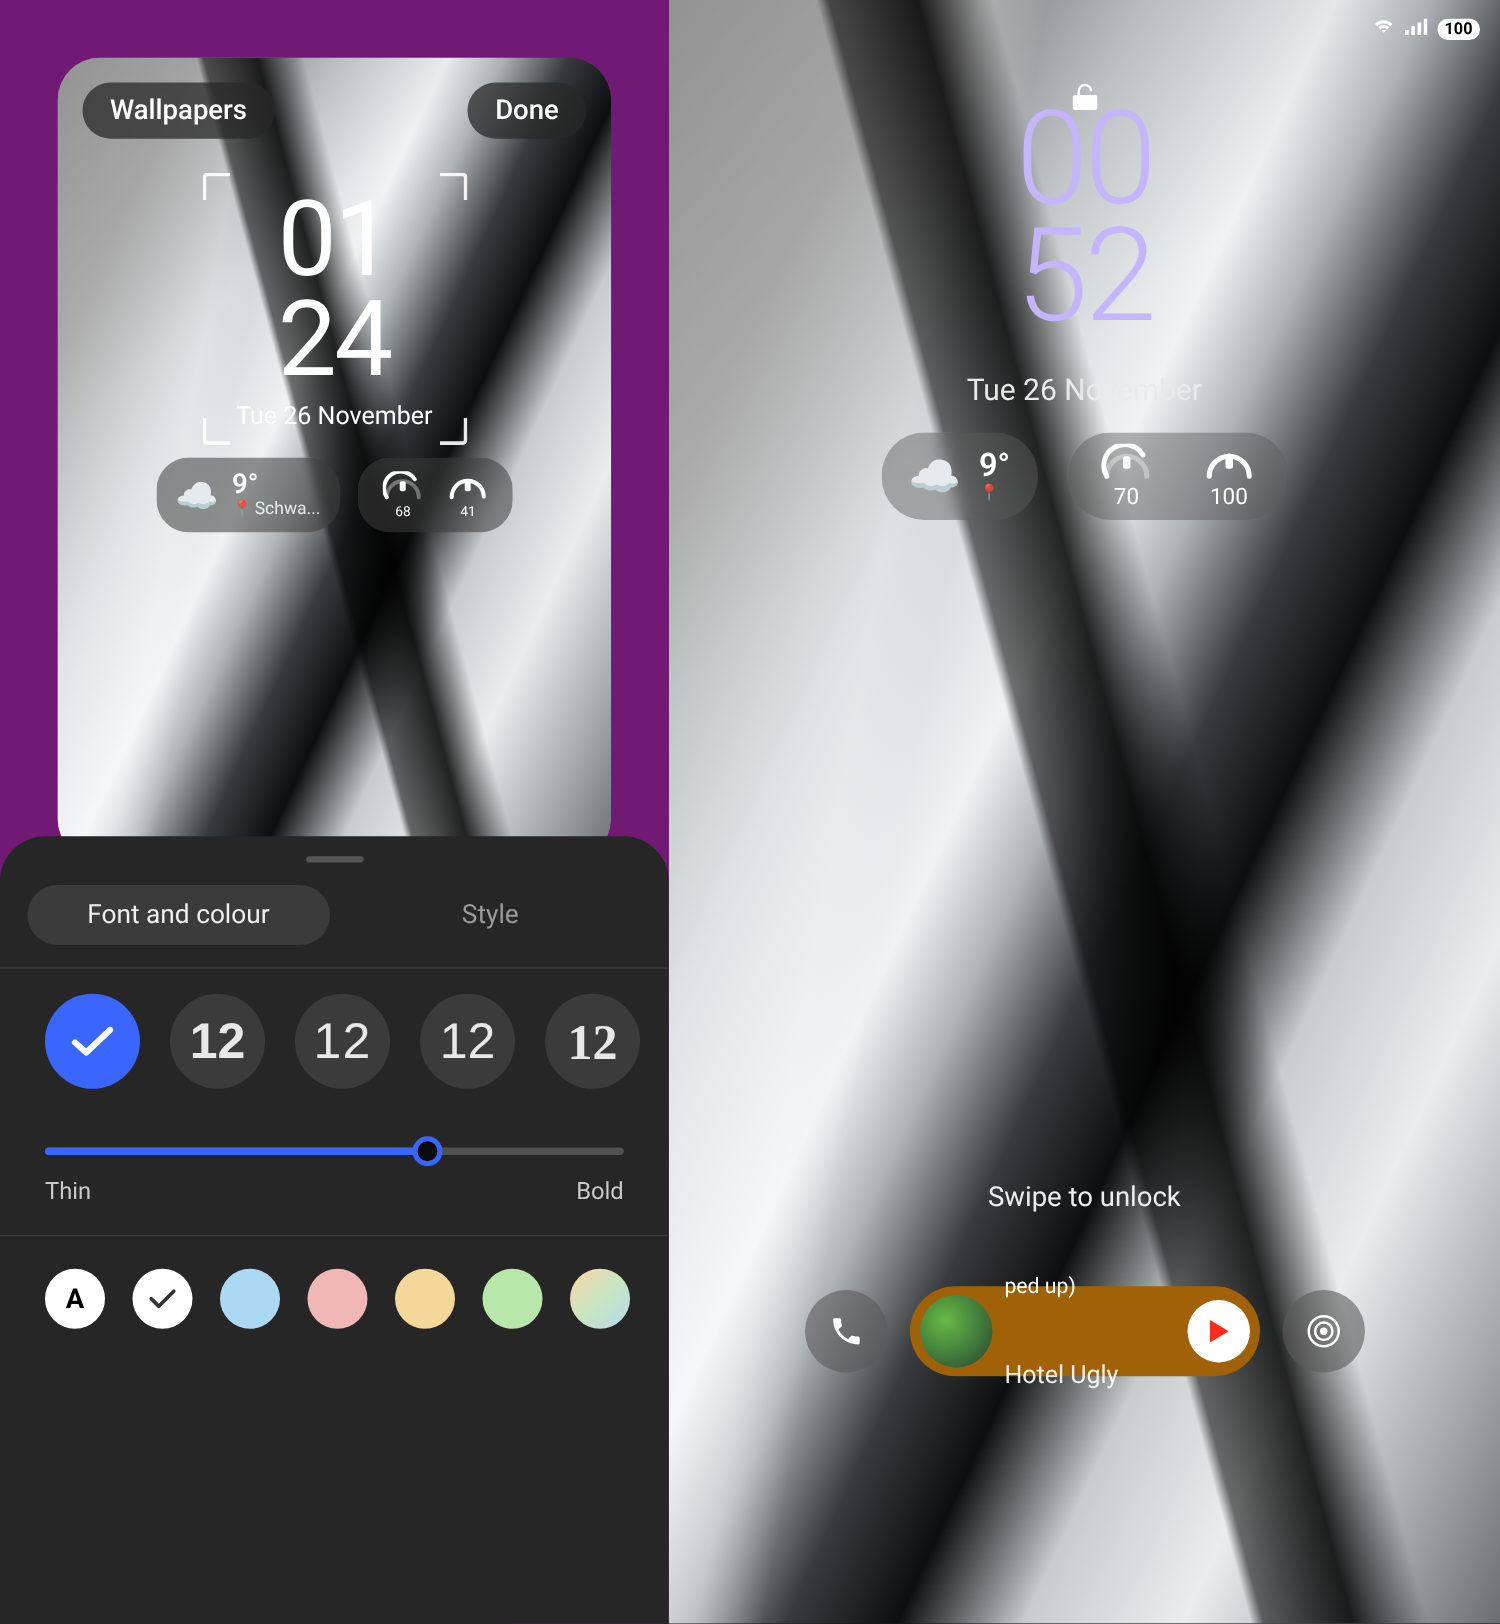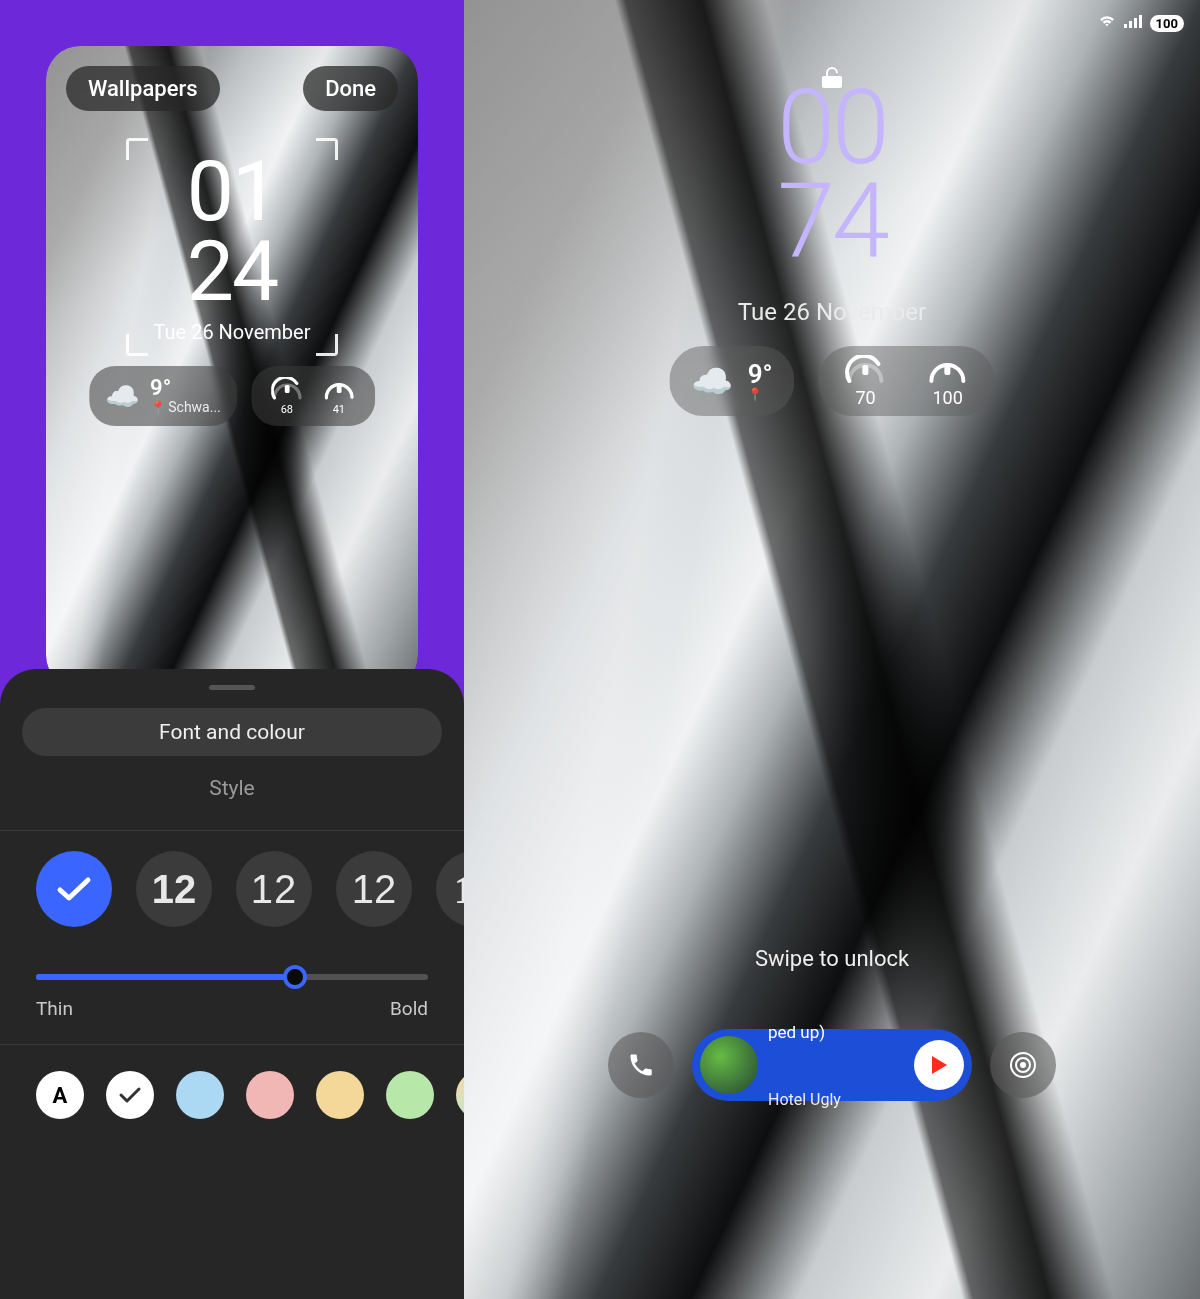--- a/index.html
+++ b/index.html
@@ -1,20 +1,20 @@
 <!DOCTYPE html>
 <html><head>
 <meta charset="utf-8">
 <style>
 * { box-sizing: border-box; margin: 0; padding: 0; }
 body { font-family: -apple-system, BlinkMacSystemFont, 'Segoe UI', Roboto, sans-serif; background: #1a1a1a; overflow: hidden; width: 1200px; height: 1299px; position: relative; }
 
 .container { display: flex; width: 100%; height: 100%; }
 .panel { position: relative; overflow: hidden; }
-.panel-left { width: 464px; background: #6d28d9; }
+.panel-left { width: 535px; background: #701a75; }
 .panel-right { flex: 1; }
 
 .wallpaper {
   position: absolute; inset: 0;
   background:
     linear-gradient(115deg,
       #777 0%, #888 15%, #cfd3d6 30%, #f0f2f3 42%, #aeb3b6 48%,
       #383b3d 55%, #0d0e0f 62%, #c8ccce 70%, #eaeced 80%, #9fa4a7 92%, #6a6e71 100%);
 }
 .wallpaper::after{
@@ -47,21 +47,21 @@
 .wx-text .temp { font-size: 22px; font-weight: 600; line-height: 1;}
 .wx-text .loc { font-size: 14px; opacity: .85; display: flex; align-items: center; gap: 2px;}
 .ring-pair { display: flex; gap: 12px; }
 .ring { width: 40px; display: flex; flex-direction: column; align-items: center; gap: 2px; }
 .ring svg{display:block;}
 .ring .val{font-size:11px;}
 
 
 .sheet { position: absolute; left: 0; right: 0; bottom: 0; height: 630px; background: #262626; border-top-left-radius: 36px; border-top-right-radius: 36px; padding: 16px 0 0; color: #e5e5e5; z-index: 5;}
 .grip { width: 46px; height: 5px; border-radius: 3px; background: #555; margin: 0 auto 18px; }
-.tabs { display: flex; padding: 0 22px; gap: 8px; border-bottom: 1px solid #3a3a3a; padding-bottom: 18px; margin-bottom: 20px; flex-direction: column;}
+.tabs { display: flex; padding: 0 22px; gap: 8px; border-bottom: 1px solid #3a3a3a; padding-bottom: 18px; margin-bottom: 20px;}
 .tab { flex: 1; text-align: center; font-size: 21px; color: #9a9a9a; padding: 12px 0; border-radius: 26px; }
 .tab.active { background: #3b3b3b; color: #efefef; }
 
 .fonts-row { display: flex; gap: 24px; padding: 0 36px; align-items: center; margin-bottom: 40px;}
 .font-option { width: 76px; height: 76px; border-radius: 50%; background: #3b3b3b; display: flex; align-items: center; justify-content: center; font-size: 40px; color: #e8e8e8; flex-shrink: 0;}
 .font-option.selected { background: #3a66ff; color: #fff; }
 .font-option.sample0{font-family:Arial,sans-serif; font-weight:600;}
 .font-option.sample1{font-family:Arial,sans-serif; font-weight:600;}
 .font-option.sample2{font-family:'Helvetica Neue',sans-serif; font-weight:400; letter-spacing:1px;}
 .font-option.sample3{font-family:'Arial Narrow','Helvetica Neue',sans-serif; font-weight:300;}
@@ -86,25 +86,25 @@
 .big-clock { position: absolute; top: 81px; left: 50%; transform: translateX(-50%); color: #c4b5fd; text-align: center; font-size: 104px; font-weight: 300; line-height: .9; letter-spacing: -3px; z-index: 3;}
 .big-date { position: absolute; top: 298px; width: 100%; text-align: center; color: #eaeaea; font-size: 24px; z-index: 3;}
 
 .widgets-r { position: absolute; top: 346px; left: 50%; transform: translateX(-50%); display: flex; gap: 24px; z-index: 3;}
 .widget-r { background: rgba(90,90,90,.45); backdrop-filter: blur(6px); border-radius: 34px; padding: 10px 22px; display: flex; align-items: center; gap: 14px; color: #fff; height: 70px;}
 
 .swipe { position: absolute; bottom: 328px; width: 100%; text-align: center; color: #eee; font-size: 22px; z-index: 3; }
 
 .dock { position: absolute; bottom: 198px; left: 0; right: 0; display: flex; align-items: center; justify-content: center; gap: 18px; z-index: 3; padding: 0 30px;}
 .round-btn { width: 66px; height: 66px; border-radius: 50%; background: rgba(90,90,90,.6); display: flex; align-items: center; justify-content: center; color: #fff; font-size: 28px;}
-.media-pill { flex: 1; max-width: 280px; background: #1d4ed8; border-radius: 40px; height: 72px; display: flex; align-items: center; padding: 6px 8px 6px 8px; color: #fff; gap: 10px;}
+.media-pill { flex: 1; max-width: 280px; background: #a16207; border-radius: 40px; height: 72px; display: flex; align-items: center; padding: 6px 8px 6px 8px; color: #fff; gap: 10px;}
 .media-art { width: 58px; height: 58px; border-radius: 50%; background: radial-gradient(circle at 35% 35%, #6b4, #243); flex-shrink: 0;}
 .media-text { flex: 1; overflow: hidden;}
 .media-title { font-size: 17px; white-space: nowrap;}
-.media-artist { font-size: 16px; opacity: .9; margin-top: 48px;}
+.media-artist { font-size: 20px; opacity: .9; margin-top: 48px;}
 .play-btn { width: 50px; height: 50px; border-radius: 50%; background: #fff; display: flex; align-items: center; justify-content: center;}
 .play-btn svg { fill: #ff2b1c; }
 
 .pin-icon{font-size:13px;}
 </style>
 </head>
 <body>
 
 <div class="container">
 
@@ -218,21 +218,21 @@
             <rect x="15" y="1" width="3" height="13"></rect>
           </svg>
       </span>
       <span class="battery-pill">100</span>
     </div>
     <div class="lock-icon">
       <svg width="20" height="24" viewBox="0 0 20 24" fill="#fff">
           <path d="M4 10 V7 a6 6 0 0 1 12 0 h-2 a4 4 0 0 0 -8 0 v3 h12 a2 2 0 0 1 2 2 v8 a2 2 0 0 1 -2 2 H2 a2 2 0 0 1 -2 -2 v-8 a2 2 0 0 1 2 -2 Z"></path>
         </svg>
     </div>
-    <div class="big-clock"><span>00</span><br><span>74</span></div>
+    <div class="big-clock"><span>00</span><br><span>52</span></div>
     <div class="big-date">Tue 26 November</div>
 
     <div class="widgets-r">
       <div class="widget-r">
         <span class="wx-icon" style="font-size:34px;">☁️</span>
         <div class="wx-text">
           <div class="temp" style="font-size:26px;font-weight:600;">9°</div>
           <div class="loc">
               <span class="pin-icon">📍</span>
             </div>

